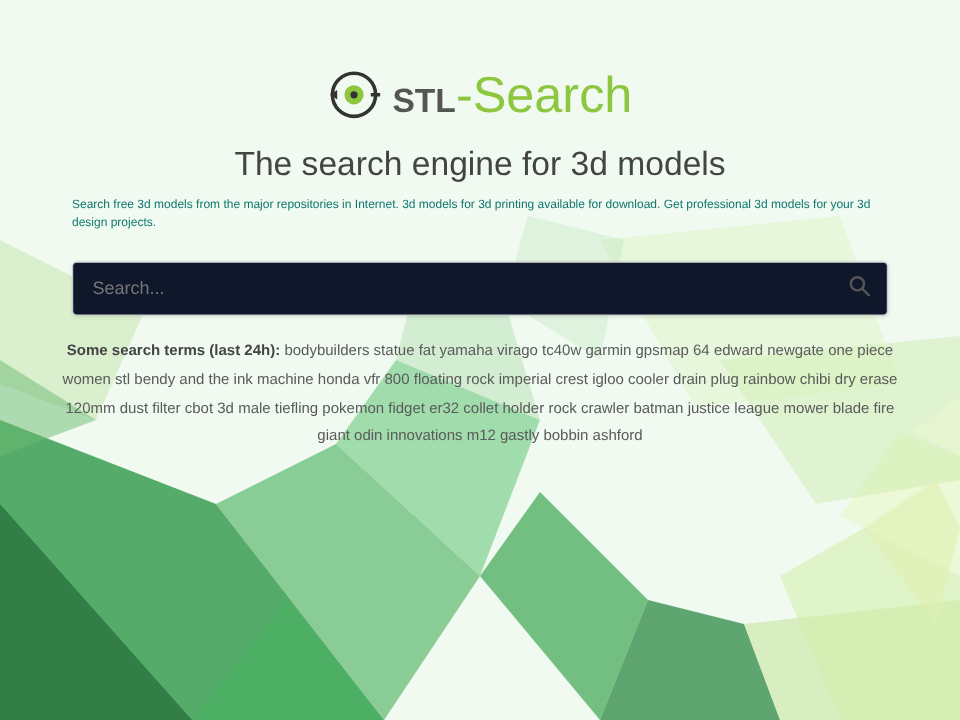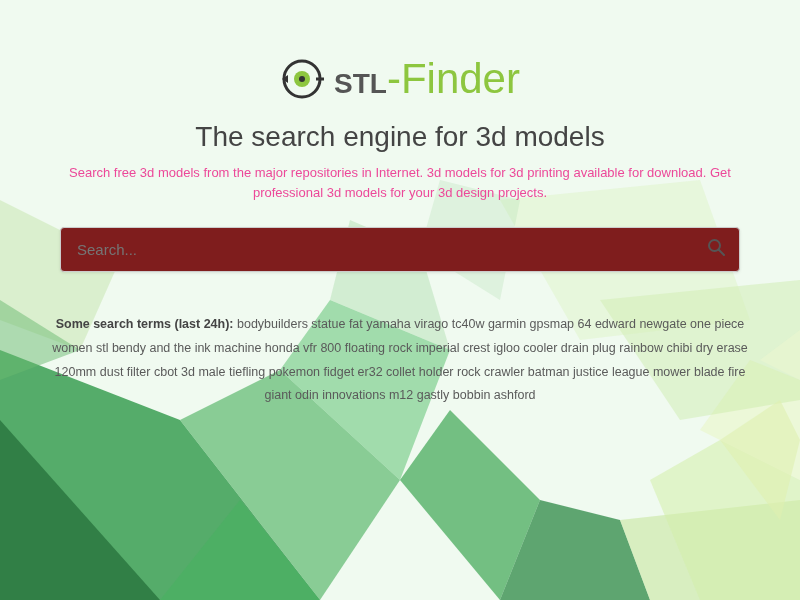--- a/index.html
+++ b/index.html
@@ -57,35 +57,34 @@
     }
 
     .tagline {
       font-size: 28px;
       color: #444;
       font-weight: 300;
       margin-bottom: 10px;
     }
 
     .description {
-      font-size: 13px;
-      color: #ec4899;
-      text-align: center;
+      font-size: 10px;
+      color: #0f766e;
       max-width: 680px;
       line-height: 1.5;
       margin-bottom: 25px;
     }
 
     .search-bar {
       display: flex;
       align-items: center;
       width: 680px;
       border: 1px solid #ccc;
       border-radius: 4px;
-      background: #7f1d1d;
+      background: #0f172a;
       padding: 0;
       margin-bottom: 18px;
       box-shadow: 0 1px 3px rgba(0,0,0,0.1);
     }
 
     .search-input {
       flex: 1;
       border: none;
       outline: none;
       padding: 12px 16px;
@@ -102,21 +101,20 @@
       color: #666;
       font-size: 18px;
     }
 
     .search-terms {
       width: 700px;
       text-align: center;
       font-size: 12.5px;
       color: #555;
       line-height: 1.9;
-      margin-top: 23px;
     }
 
     .terms-label {
       color: #444;
       font-weight: bold;
     }
 
     .term-link {
       color: #5a5a5a;
       cursor: pointer;
@@ -165,21 +163,21 @@
 
       <circle cx="22" cy="22" r="18" fill="none" stroke="#333" stroke-width="3"></circle>
       <circle cx="22" cy="22" r="8" fill="#8dc63f"></circle>
       <circle cx="22" cy="22" r="3" fill="#333"></circle>
 
       <polygon points="2,22 8,18 8,26" fill="#333"></polygon>
 
       <line x1="36" y1="22" x2="44" y2="22" stroke="#333" stroke-width="3"></line>
     </svg>
     <div>
-      <span class="logo-stl" style="font-size:28px;font-weight:700;color:#555;font-family:Arial,sans-serif;">STL</span><span style="font-size:42px;font-weight:300;color:#8dc63f;font-family:Arial,sans-serif;">-</span><span class="logo-finder" style="font-size:42px;font-weight:300;color:#8dc63f;font-family:Arial,sans-serif;">Finder</span>
+      <span class="logo-stl" style="font-size:28px;font-weight:700;color:#555;font-family:Arial,sans-serif;">STL</span><span style="font-size:42px;font-weight:300;color:#8dc63f;font-family:Arial,sans-serif;">-</span><span class="logo-finder" style="font-size:42px;font-weight:300;color:#8dc63f;font-family:Arial,sans-serif;">Search</span>
     </div>
   </div>
 
   <h1 class="tagline">The search engine for 3d models</h1>
 
   <p class="description">Search free 3d models from the major repositories in Internet. 3d models for 3d printing available for download. Get professional 3d models for your 3d design projects.</p>
 
   <div class="search-bar">
     <input type="text" class="search-input" placeholder="Search..." style="">
     <button class="search-btn">

